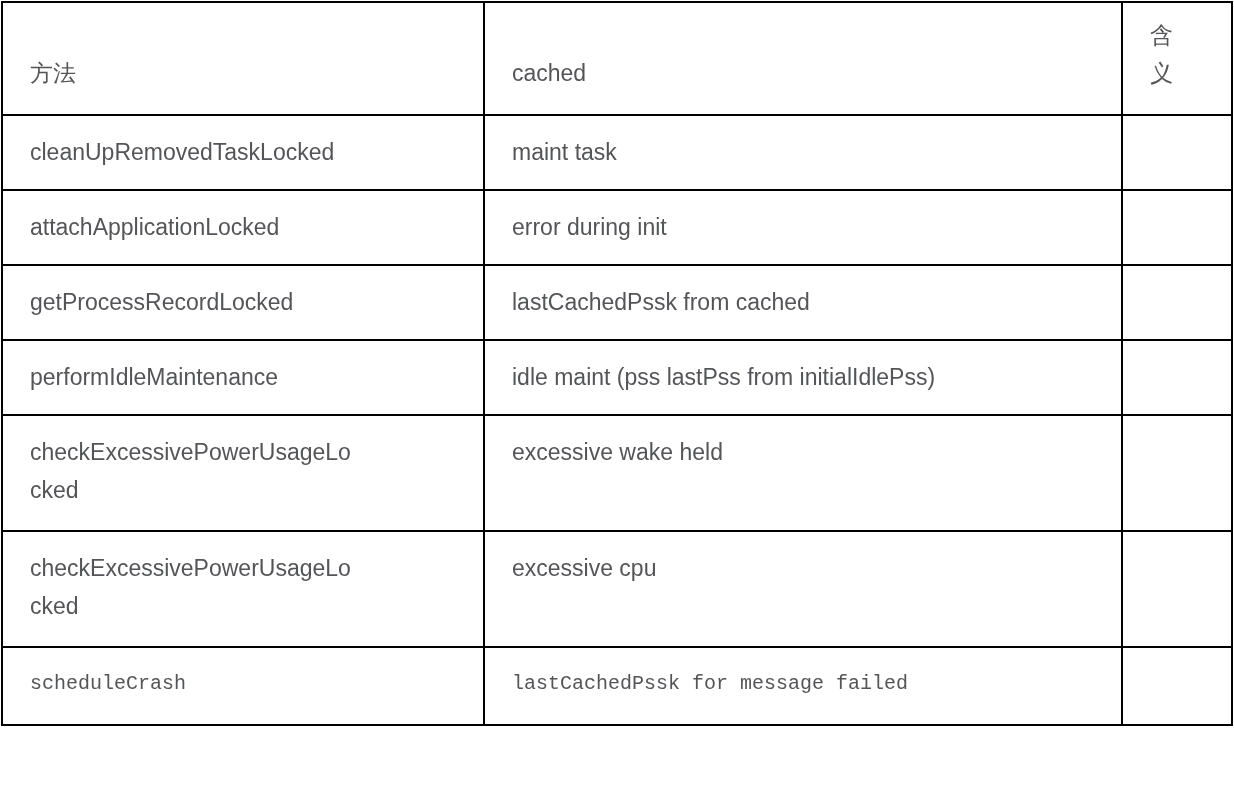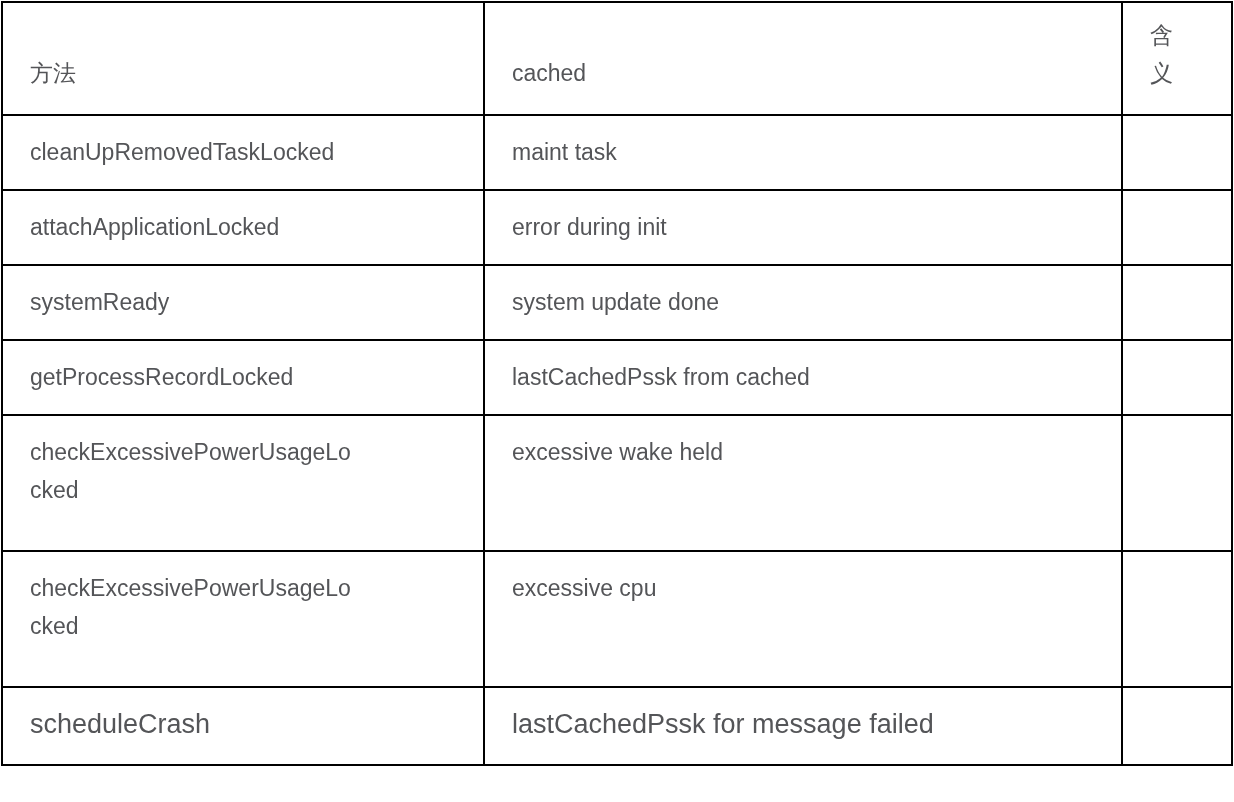--- a/index.html
+++ b/index.html
@@ -36,23 +36,23 @@
     white-space: pre-line;
     overflow: hidden;
   }
   table.doc-table th {
     vertical-align: bottom;
     padding-top: 8px;
     padding-bottom: 22px;
   }
   tr.header-row  { height: 113px; }
   tr.row-std     { height: 75px;  }
-  tr.row-tall    { height: 136px; }
+  tr.row-tall    { height: 116px; }
   tr.row-last    { height: 78px;  }
-  tr.row-last td { font-size: 27px; }
+  tr.row-last td { font-size: 20px; font-family: Liberation Mono, monospace; }
 </style>
 </head>
 <body>
 
 <div class="page">
   <table class="doc-table">
     <colgroup>
       <col class="c1">
       <col class="c2">
       <col class="c3">
@@ -70,27 +70,27 @@
         <td>cleanUpRemovedTaskLocked</td>
         <td>maint task</td>
         <td></td>
       </tr>
       <tr class="row-std">
         <td>attachApplicationLocked</td>
         <td>error during init</td>
         <td></td>
       </tr>
       <tr class="row-std">
-        <td>systemReady</td>
-        <td>system update done</td>
+        <td>getProcessRecordLocked</td>
+        <td>lastCachedPssk from cached</td>
         <td></td>
       </tr>
       <tr class="row-std">
-        <td>getProcessRecordLocked</td>
-        <td>lastCachedPssk from cached</td>
+        <td>performIdleMaintenance</td>
+        <td>idle maint (pss lastPss from initialIdlePss)</td>
         <td></td>
       </tr>
       <tr class="row-tall">
         <td>checkExcessivePowerUsageLo
 cked</td>
         <td>excessive wake held</td>
         <td></td>
       </tr>
       <tr class="row-tall">
         <td>checkExcessivePowerUsageLo

